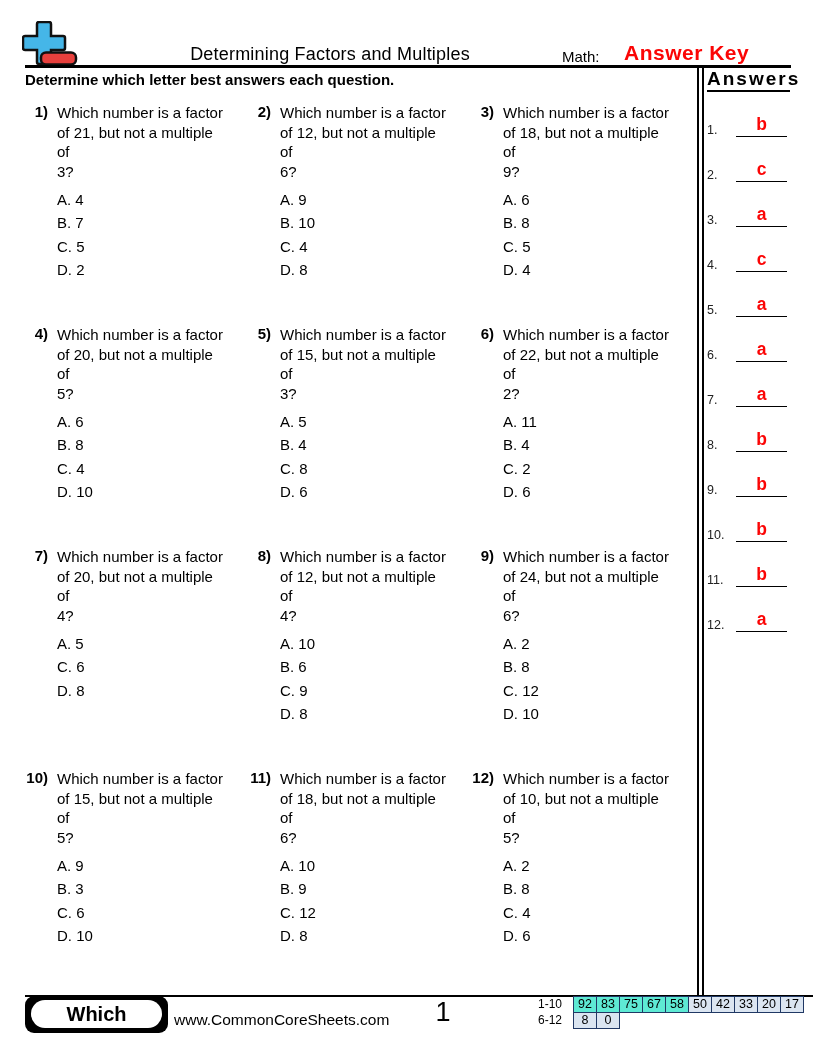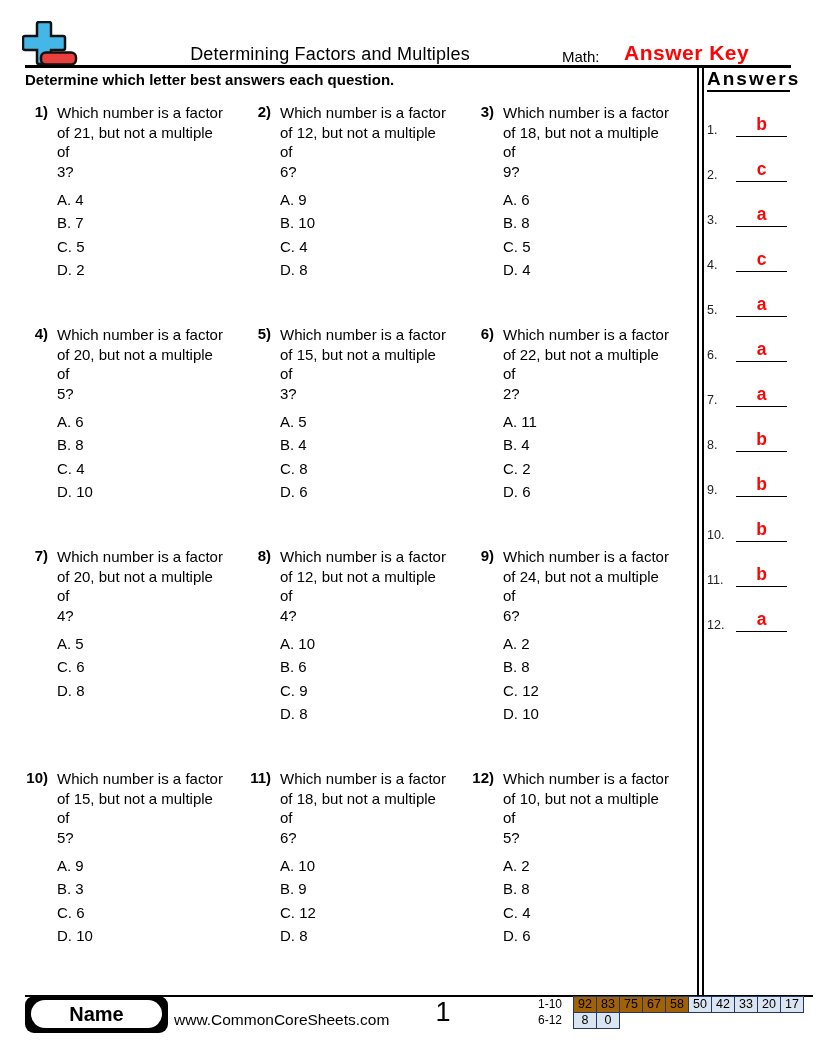--- a/index.html
+++ b/index.html
@@ -39,21 +39,21 @@
   
   .footer-line { position:absolute; left:25px; right:3px; top:995px; height:2px; background:#000; }
   .badge { position:absolute; left:25px; top:996px; width:143px; height:37px; background:#000; border-radius:9px; }
   .badge-pill { position:absolute; left:6px; top:4px; right:6px; bottom:5px; background:#fff; border-radius:15px; text-align:center; font-weight:bold; font-size:20px; line-height:28px; color:#000; }
   .website { position:absolute; left:174px; top:1011px; font-size:15.5px; }
   .page-num { position:absolute; left:420px; top:997px; width:46px; text-align:center; font-size:27px; }
   .score { position:absolute; left:500px; top:996px; }
   .score-row { display:flex; height:17px; }
   .score-row.r2 { margin-top:-1px; }
   .score-label { width:62px; text-align:right; padding-right:12px; font-size:12px; line-height:17px; }
-  .score-cell { width:24px; border:1px solid var(--border_cell,#203864); margin-left:-1px; text-align:center; font-size:12.5px; line-height:15px; background:#a16207; box-sizing:border-box; height:17px; }
+  .score-cell { width:24px; border:1px solid var(--border_cell,#203864); margin-left:-1px; text-align:center; font-size:12.5px; line-height:15px; background:#5eead4; box-sizing:border-box; height:17px; }
   .score-cell.shaded { background:var(--blue_cell,#dbe5f1); }
 </style>
 </head>
 <body>
 
 <div class="page">
 
   <svg class="logo-svg" width="58" height="46" viewBox="0 0 58 46" aria-hidden="true">
     <path class="logo-plus" d="M15 3 q0 -2 2 -2 h10 q2 0 2 2 v12 h12 q2 0 2 2 v10 q0 2 -2 2 h-12 v12 q0 2 -2 2 h-10 q-2 0 -2 -2 v-12 h-12 q-2 0 -2 -2 v-10 q0 -2 2 -2 h12 z"></path>
     <rect class="logo-minus" x="19" y="31.5" width="35" height="12" rx="5"></rect>
@@ -282,21 +282,21 @@
           <div class="q-opt">A. 2</div>
           <div class="q-opt">B. 8</div>
           <div class="q-opt">C. 4</div>
           <div class="q-opt">D. 6</div>
         </div>
     </div>
   </div>
 
   <div class="footer-line"></div>
   <div class="badge">
-    <div class="badge-pill">Name</div>
+    <div class="badge-pill">Which</div>
   </div>
   <div class="website">www.CommonCoreSheets.com</div>
   <div class="page-num">1</div>
 
   <div class="score">
     <div class="score-row">
       <div class="score-label">1-10</div>
       <div class="score-cell">92</div>
       <div class="score-cell">83</div>
       <div class="score-cell">75</div>

